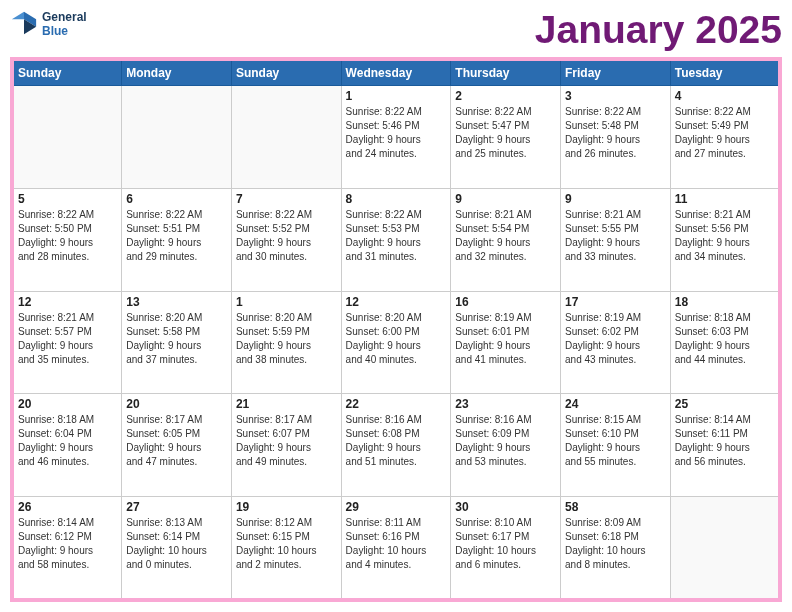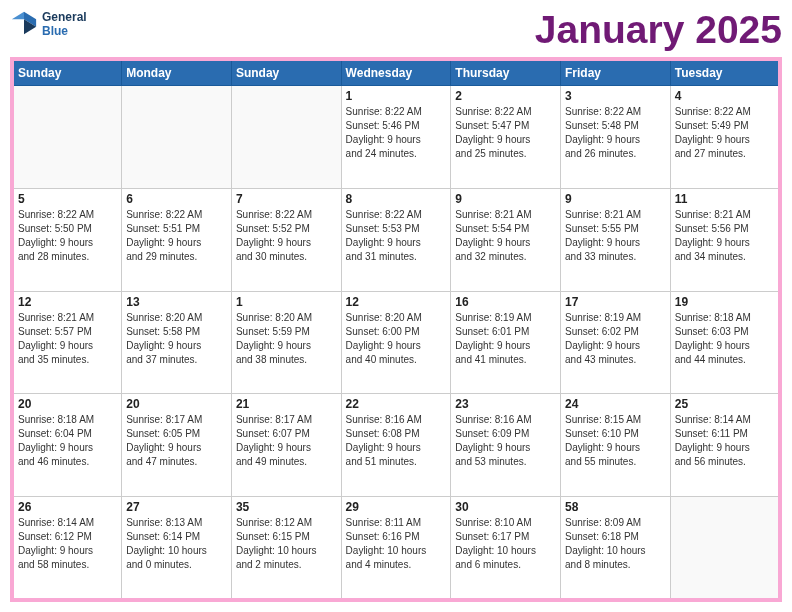--- a/index.html
+++ b/index.html
@@ -247,21 +247,21 @@
 and 41 minutes.</div>
           </td>
           <td>
             <span class="day-num">17</span>
             <div class="day-info" style="white-space: pre-line;">Sunrise: 8:19 AM
 Sunset: 6:02 PM
 Daylight: 9 hours
 and 43 minutes.</div>
           </td>
           <td>
-            <span class="day-num">19</span>
+            <span class="day-num">18</span>
             <div class="day-info" style="white-space: pre-line;">Sunrise: 8:18 AM
 Sunset: 6:03 PM
 Daylight: 9 hours
 and 44 minutes.</div>
           </td>
         </tr>
         <tr>
           <td>
             <span class="day-num">20</span>
             <div class="day-info" style="white-space: pre-line;">Sunrise: 8:18 AM
@@ -321,21 +321,21 @@
 and 58 minutes.</div>
           </td>
           <td>
             <span class="day-num">27</span>
             <div class="day-info" style="white-space: pre-line;">Sunrise: 8:13 AM
 Sunset: 6:14 PM
 Daylight: 10 hours
 and 0 minutes.</div>
           </td>
           <td>
-            <span class="day-num">35</span>
+            <span class="day-num">19</span>
             <div class="day-info" style="white-space: pre-line;">Sunrise: 8:12 AM
 Sunset: 6:15 PM
 Daylight: 10 hours
 and 2 minutes.</div>
           </td>
           <td>
             <span class="day-num">29</span>
             <div class="day-info" style="white-space: pre-line;">Sunrise: 8:11 AM
 Sunset: 6:16 PM
 Daylight: 10 hours

